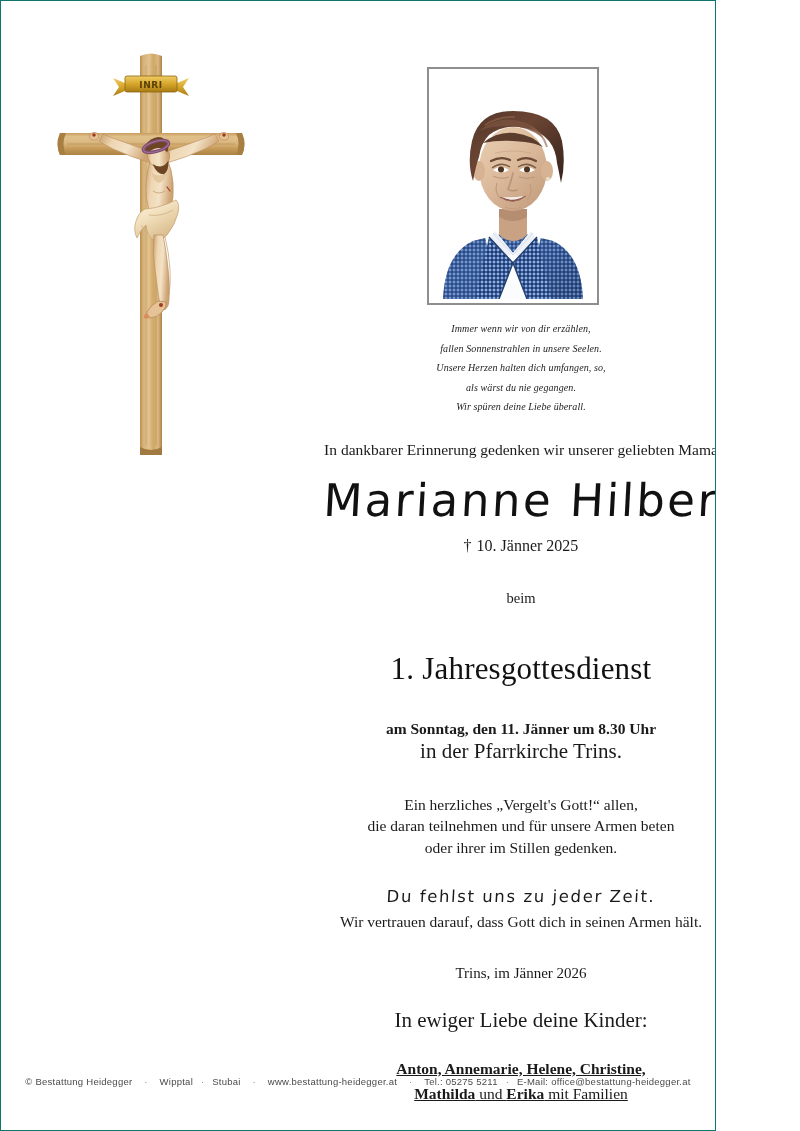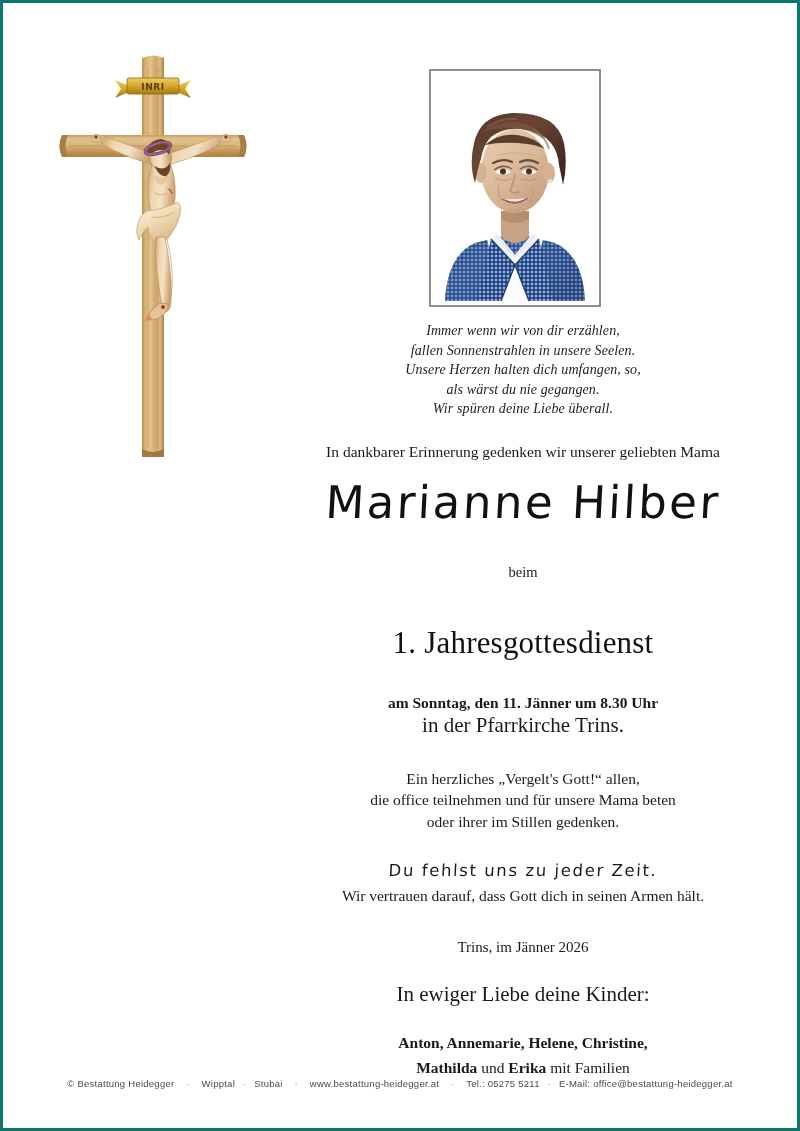--- a/index.html
+++ b/index.html
@@ -3,24 +3,24 @@
 <meta charset="utf-8">
 <style>
   html, body {
     margin: 0;
     padding: 0;
     background: #ffffff;
   }
 
   .page {
     position: relative;
-    width: 800px;
+    width: 716px;
     height: 1131px;
     background: #ffffff;
-    border: 3px solid #0f766e;
+    border: 1px solid #0f766e;
     box-sizing: border-box;
     overflow: hidden;
     font-family: "Liberation Serif", serif;
     color: #1a1a1a;
   }
 
   
   .crucifix {
     position: absolute;
     left: 40px;
@@ -55,21 +55,21 @@
   .content {
     position: absolute;
     left: 280px;
     top: 318px;
     width: 480px;
     text-align: center;
   }
 
   .poem {
     font-style: italic;
-    font-size: 14px;
+    font-size: 10px;
     line-height: 19.5px;
     color: #222;
     letter-spacing: 0.1px;
   }
 
   .intro {
     margin-top: 23px;
     font-size: 15.5px;
     line-height: 20px;
     color: #1a1a1a;
@@ -152,20 +152,21 @@
   .children-label {
     margin-top: 27px;
     font-size: 21px;
     line-height: 20px;
   }
 
   .children-names {
     margin-top: 26px;
     font-size: 15.5px;
     line-height: 25px;
+    text-decoration: underline;
   }
   .children-names b { font-weight: bold; }
 
   
   .footer {
     position: absolute;
     left: 0;
     right: 0;
     top: 1075px;
     text-align: center;
@@ -419,31 +420,34 @@
       <div>fallen Sonnenstrahlen in unsere Seelen.</div>
       <div>Unsere Herzen halten dich umfangen, so,</div>
       <div>als wärst du nie gegangen.</div>
       <div>Wir spüren deine Liebe überall.</div>
     </div>
 
     <div class="intro">In dankbarer Erinnerung gedenken wir unserer geliebten Mama</div>
 
     <div class="name">Marianne Hilber</div>
 
+    <div class="death-date">
+      <span class="dagger">†</span><span>10. Jänner 2025</span>
+    </div>
 
     <div class="beim">beim</div>
 
     <div class="service-title">1. Jahresgottesdienst</div>
 
     <div class="service-when">am Sonntag, den 11. Jänner um 8.30 Uhr</div>
     <div class="service-where">in der Pfarrkirche Trins.</div>
 
     <div class="thanks">
       <div>Ein herzliches „Vergelt's Gott!“ allen,</div>
-      <div>die office teilnehmen und für unsere Mama beten</div>
+      <div>die daran teilnehmen und für unsere Armen beten</div>
       <div>oder ihrer im Stillen gedenken.</div>
     </div>
 
     <div class="miss-you">Du fehlst uns zu jeder Zeit.</div>
     <div class="trust">Wir vertrauen darauf, dass Gott dich in seinen Armen hält.</div>
 
     <div class="place-date">Trins, im Jänner 2026</div>
 
     <div class="children-label">In ewiger Liebe deine Kinder:</div>
 

